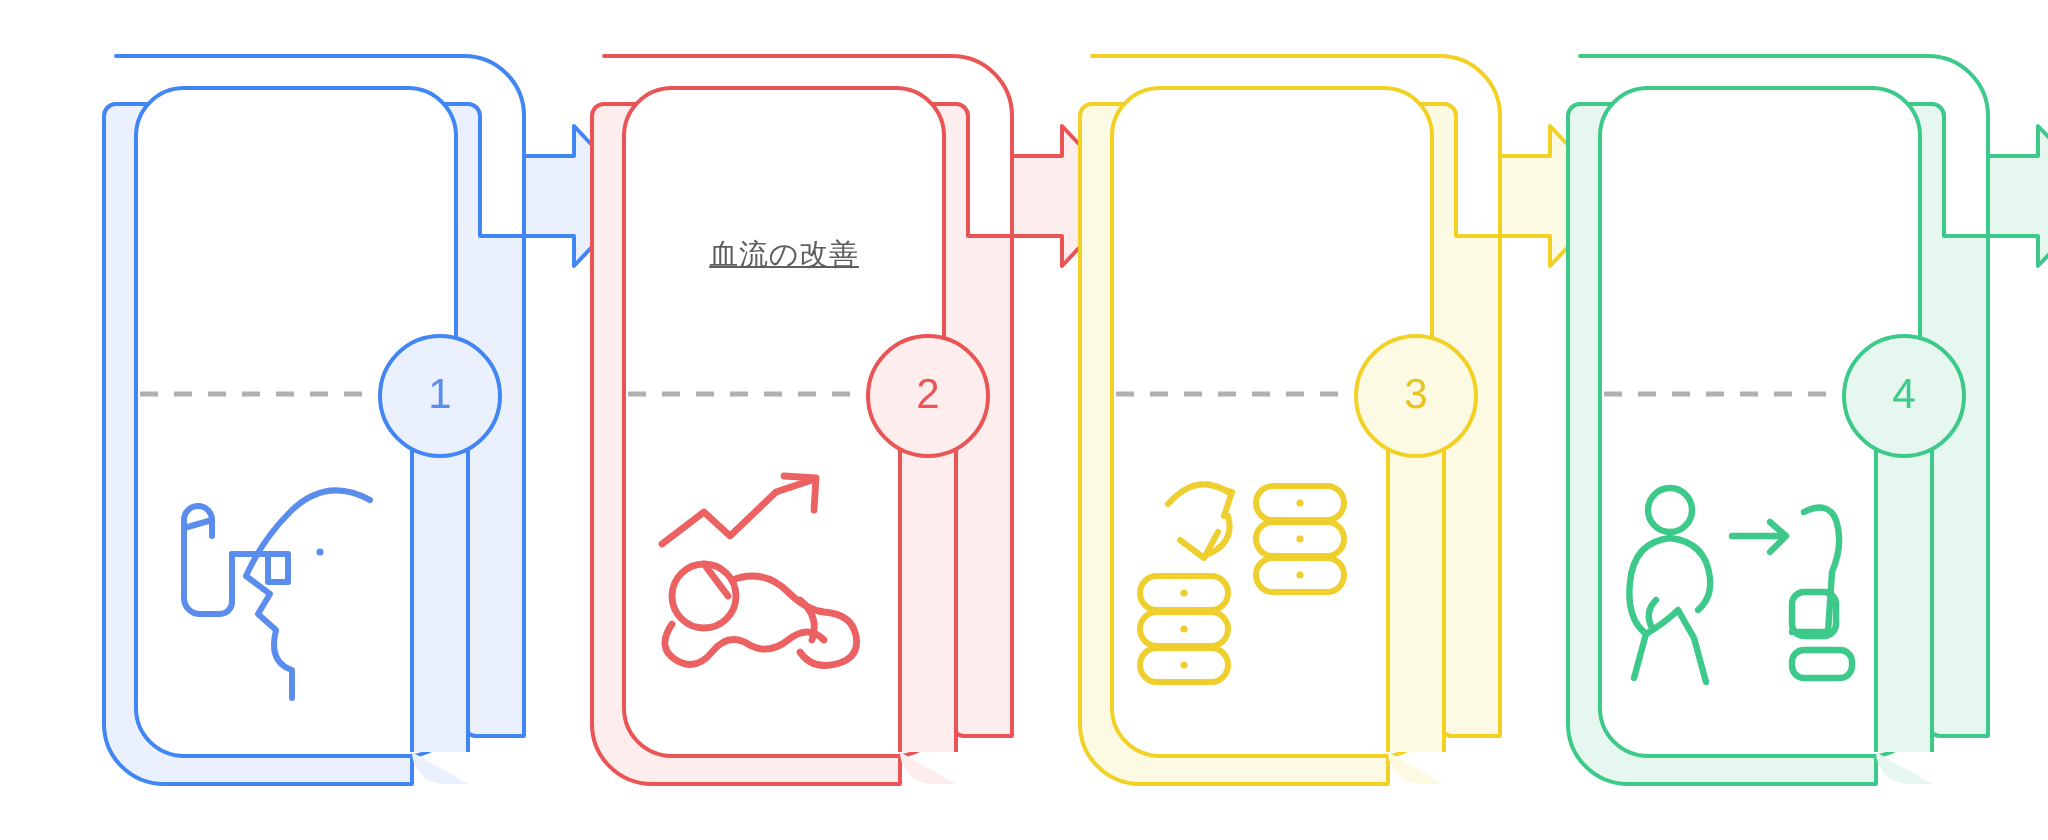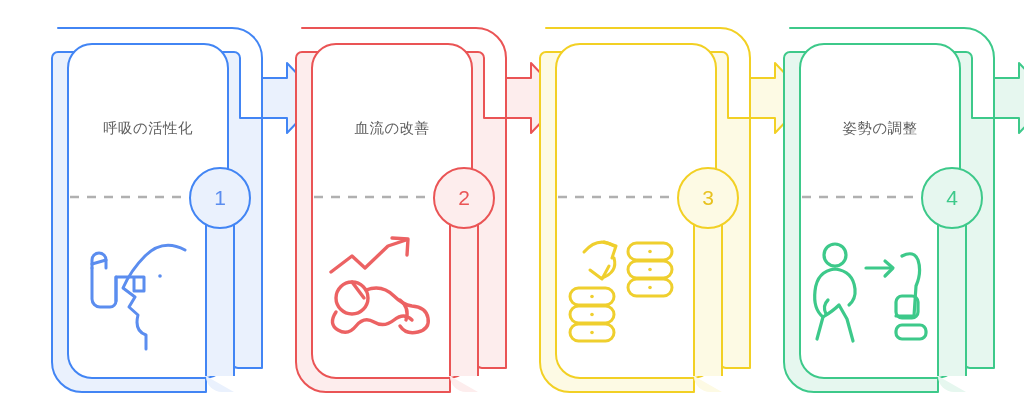--- a/index.html
+++ b/index.html
@@ -177,22 +177,20 @@
         <line x1="866" y1="268" x2="892" y2="268"></line>
         <polyline points="885,261 893,268 885,276"></polyline>
         <path d="M902 256 q12 -6 16 4 q4 12 -2 26 l-2 30 l-18 0"></path>
         <rect x="896" y="296" width="22" height="22" rx="6"></rect>
         <rect x="896" y="325" width="30" height="14" rx="6"></rect>
       </g>
     </g>
 
   </svg>
 
-  <div class="card-title" style="left:68px;top:118px;width:160px;">呼吸の活性化</div>
-  <div class="card-title" style="left:312px;top:118px;width:160px;">血流の改善</div>
-  <div class="card-title" style="left:800px;top:118px;width:160px;">姿勢の調整</div>
+  <div class="card-title" style="left:312px;top:118px;width:160px;text-decoration:underline;">血流の改善</div>
 
   <div class="badge-num" style="left:190px;top:168px;color:#5b8def;">1</div>
   <div class="badge-num" style="left:434px;top:168px;color:#ea5455;">2</div>
   <div class="badge-num" style="left:678px;top:168px;color:#e8c21f;">3</div>
   <div class="badge-num" style="left:922px;top:168px;color:#3dc98a;">4</div>
 
 </div>
 
 </body></html>

